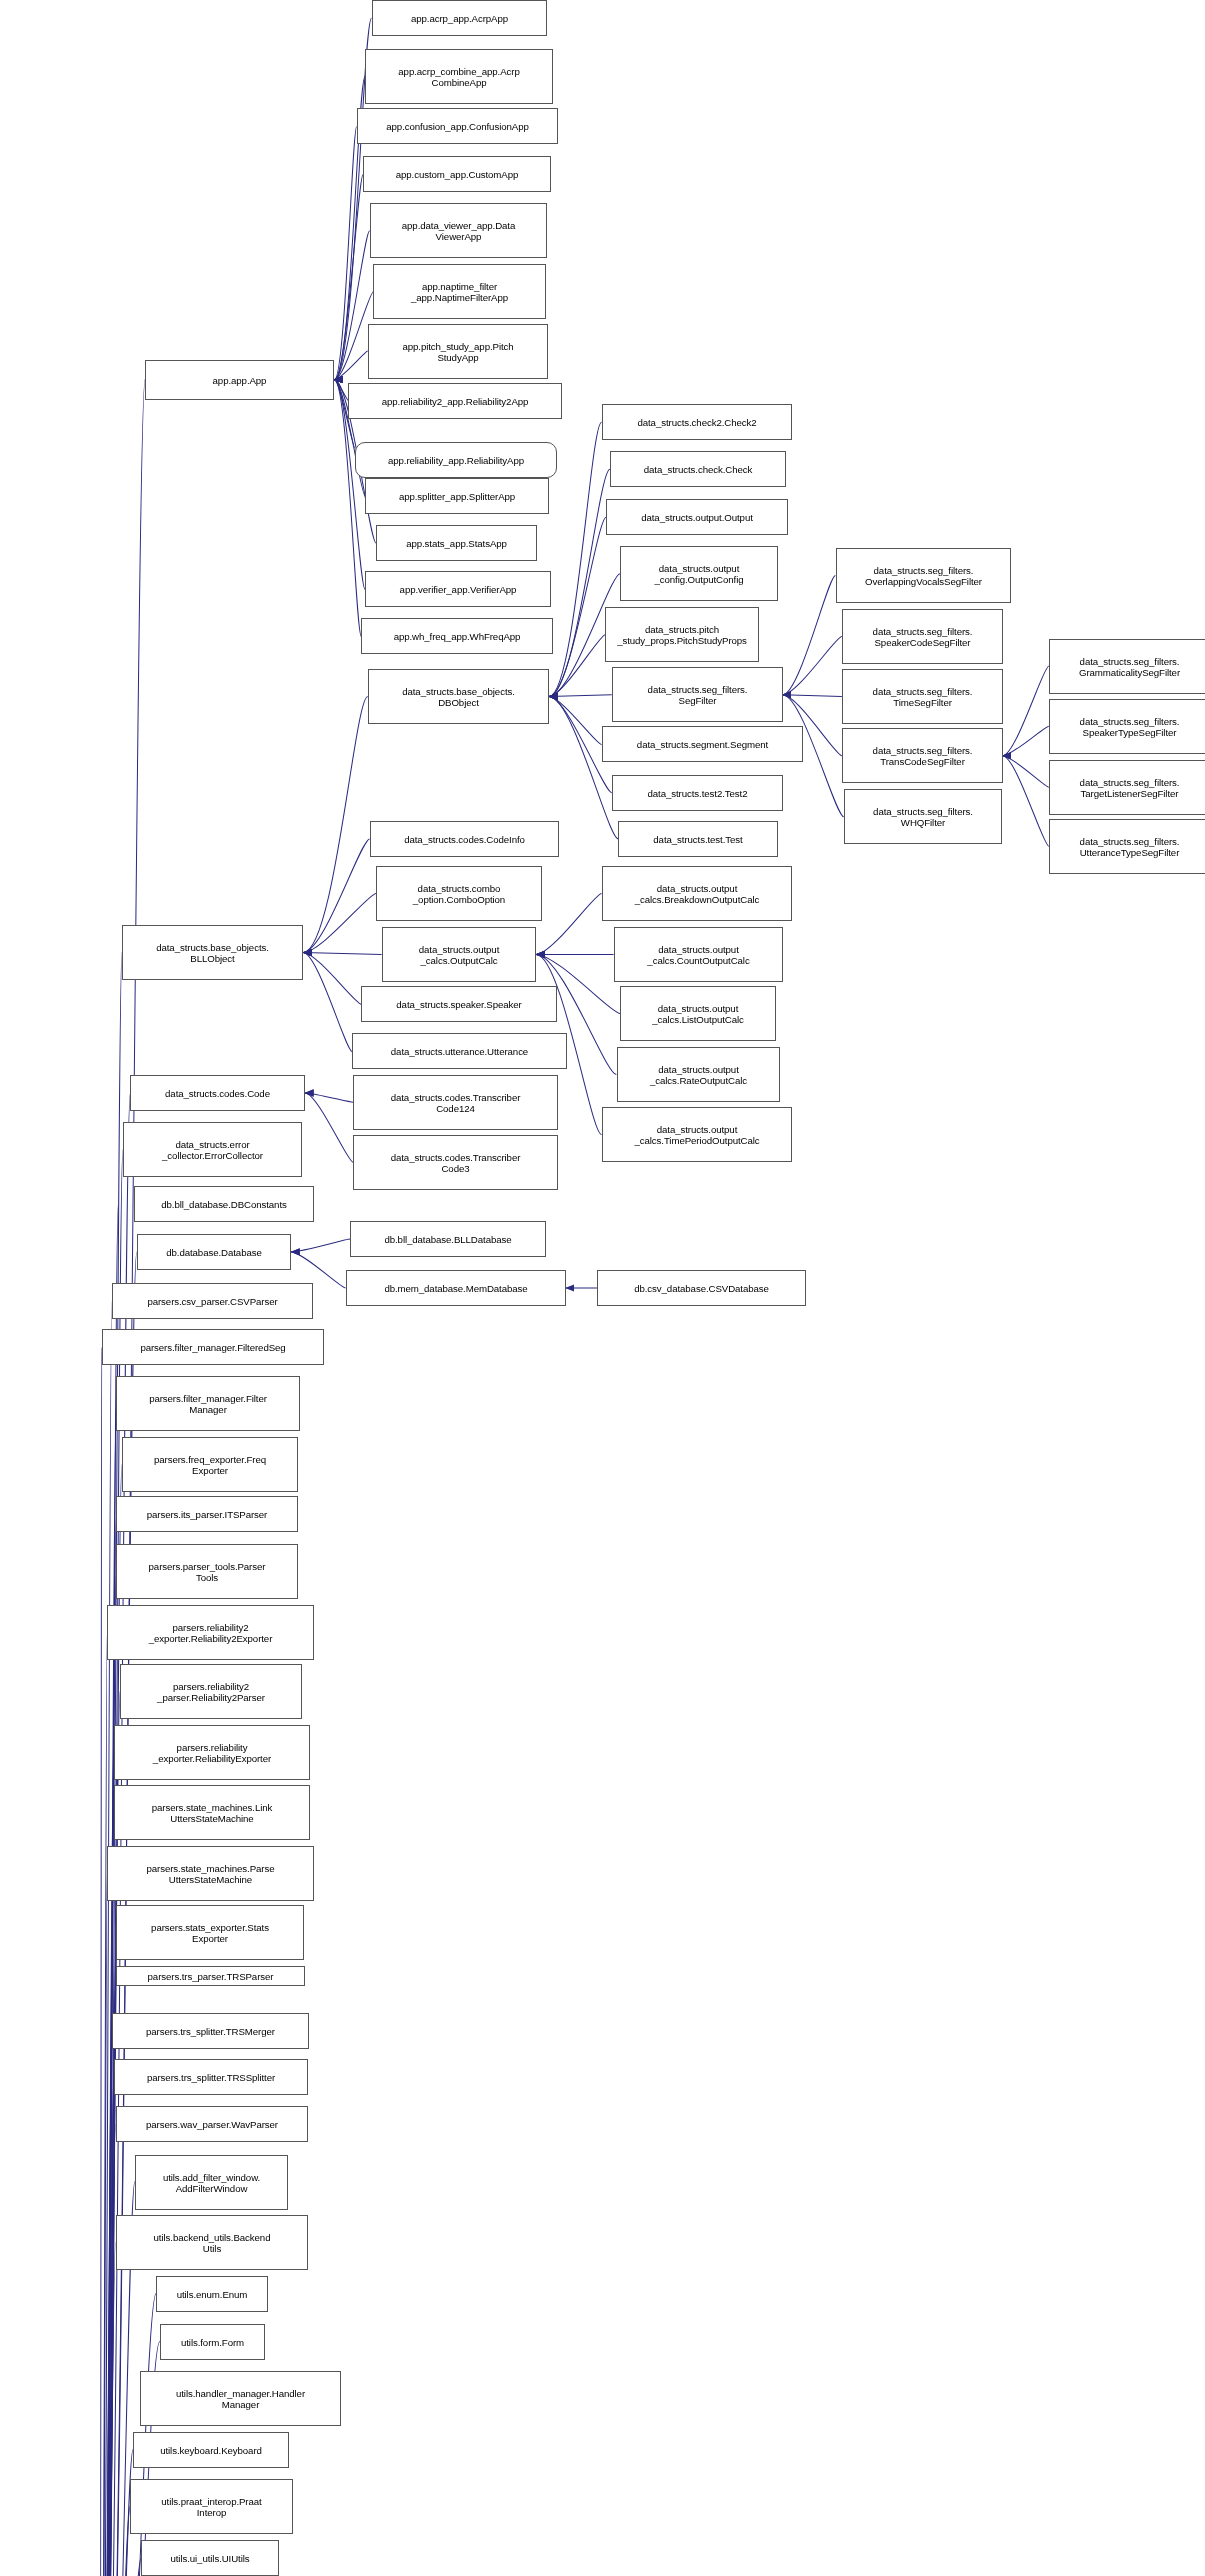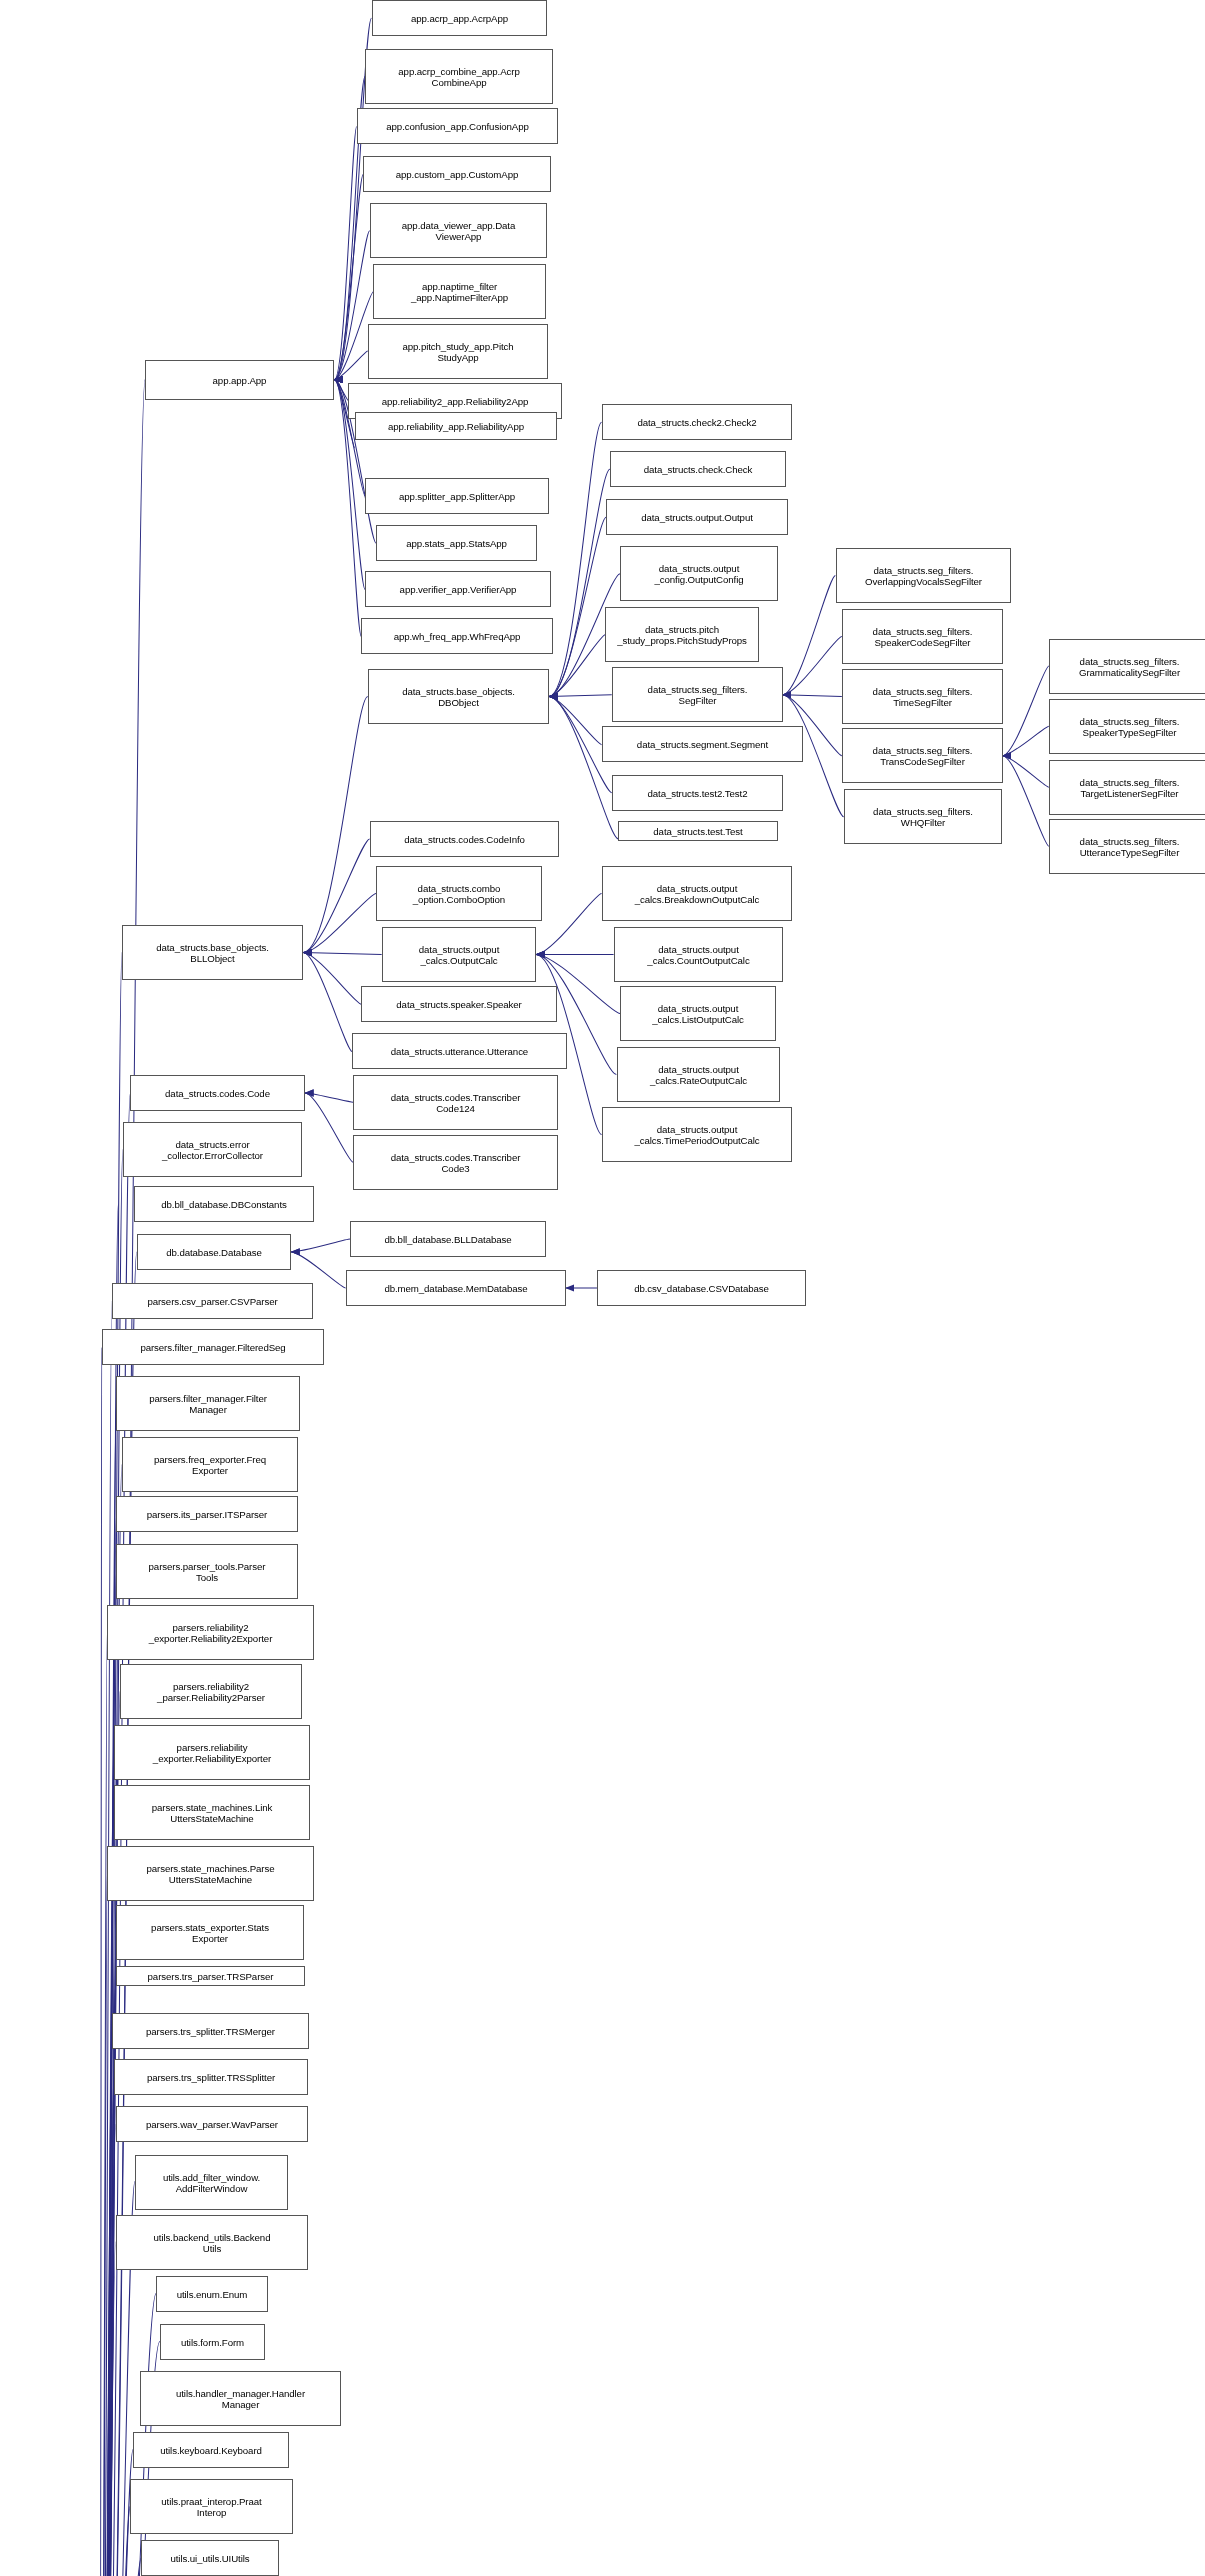--- a/index.html
+++ b/index.html
@@ -136,39 +136,39 @@
 CombineApp</div>
     <div class="node" style="left: 357px; top: 108px; width: 201px; height: 36px;">app.confusion_app.ConfusionApp</div>
     <div class="node" style="left: 363px; top: 156px; width: 188px; height: 36px;">app.custom_app.CustomApp</div>
     <div class="node" style="left: 370px; top: 203px; width: 177px; height: 55px;">app.data_viewer_app.Data
 ViewerApp</div>
     <div class="node" style="left: 373px; top: 264px; width: 173px; height: 55px;">app.naptime_filter
 _app.NaptimeFilterApp</div>
     <div class="node" style="left: 368px; top: 324px; width: 180px; height: 55px;">app.pitch_study_app.Pitch
 StudyApp</div>
     <div class="node" style="left: 348px; top: 383px; width: 214px; height: 36px;">app.reliability2_app.Reliability2App</div>
-    <div class="node" style="left: 355px; top: 412px; width: 202px; height: 28px;">app.reliability_app.ReliabilityApp</div>
+    <div class="node" style="left: 355px; top: 442px; width: 202px; height: 36px; border-radius: 10px;">app.reliability_app.ReliabilityApp</div>
     <div class="node" style="left: 365px; top: 478px; width: 184px; height: 36px;">app.splitter_app.SplitterApp</div>
     <div class="node" style="left: 376px; top: 525px; width: 161px; height: 36px;">app.stats_app.StatsApp</div>
     <div class="node" style="left: 365px; top: 571px; width: 186px; height: 36px;">app.verifier_app.VerifierApp</div>
     <div class="node" style="left: 361px; top: 618px; width: 192px; height: 36px;">app.wh_freq_app.WhFreqApp</div>
     <div class="node" style="left: 368px; top: 669px; width: 181px; height: 55px;">data_structs.base_objects.
 DBObject</div>
     <div class="node" style="left: 602px; top: 404px; width: 190px; height: 36px;">data_structs.check2.Check2</div>
     <div class="node" style="left: 610px; top: 451px; width: 176px; height: 36px;">data_structs.check.Check</div>
     <div class="node" style="left: 606px; top: 499px; width: 182px; height: 36px;">data_structs.output.Output</div>
     <div class="node" style="left: 620px; top: 546px; width: 158px; height: 55px;">data_structs.output
 _config.OutputConfig</div>
     <div class="node" style="left: 605px; top: 607px; width: 154px; height: 55px;">data_structs.pitch
 _study_props.PitchStudyProps</div>
     <div class="node" style="left: 612px; top: 667px; width: 171px; height: 55px;">data_structs.seg_filters.
 SegFilter</div>
     <div class="node" style="left: 602px; top: 726px; width: 201px; height: 36px;">data_structs.segment.Segment</div>
     <div class="node" style="left: 612px; top: 775px; width: 171px; height: 36px;">data_structs.test2.Test2</div>
-    <div class="node" style="left: 618px; top: 821px; width: 160px; height: 20px;">data_structs.test.Test</div>
+    <div class="node" style="left: 618px; top: 821px; width: 160px; height: 36px;">data_structs.test.Test</div>
     <div class="node" style="left: 836px; top: 548px; width: 175px; height: 55px;">data_structs.seg_filters.
 OverlappingVocalsSegFilter</div>
     <div class="node" style="left: 842px; top: 609px; width: 161px; height: 55px;">data_structs.seg_filters.
 SpeakerCodeSegFilter</div>
     <div class="node" style="left: 842px; top: 669px; width: 161px; height: 55px;">data_structs.seg_filters.
 TimeSegFilter</div>
     <div class="node" style="left: 842px; top: 728px; width: 161px; height: 55px;">data_structs.seg_filters.
 TransCodeSegFilter</div>
     <div class="node" style="left: 844px; top: 789px; width: 158px; height: 55px;">data_structs.seg_filters.
 WHQFilter</div>

